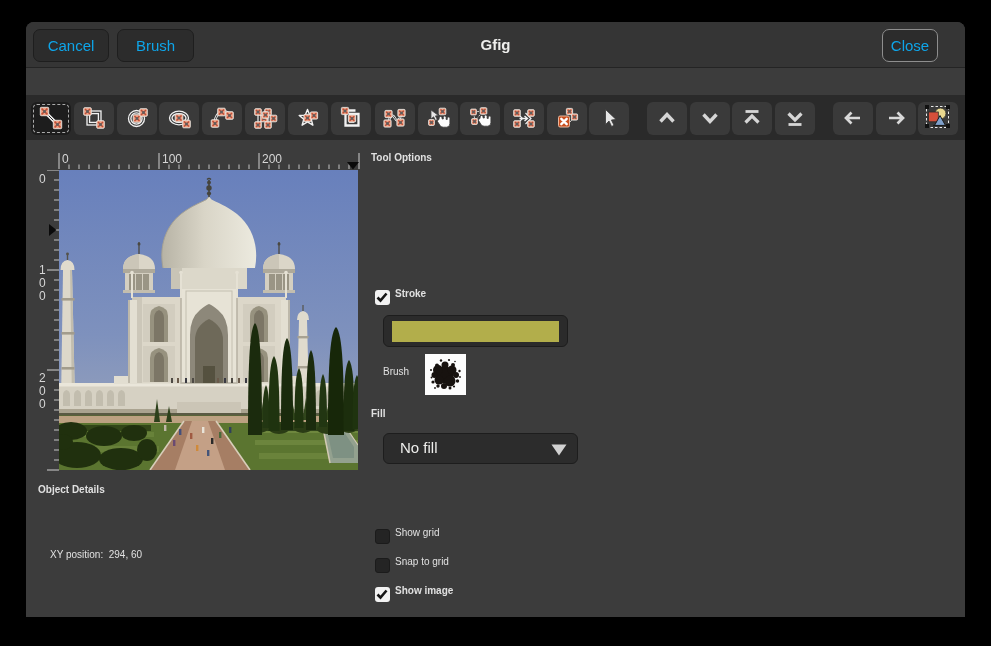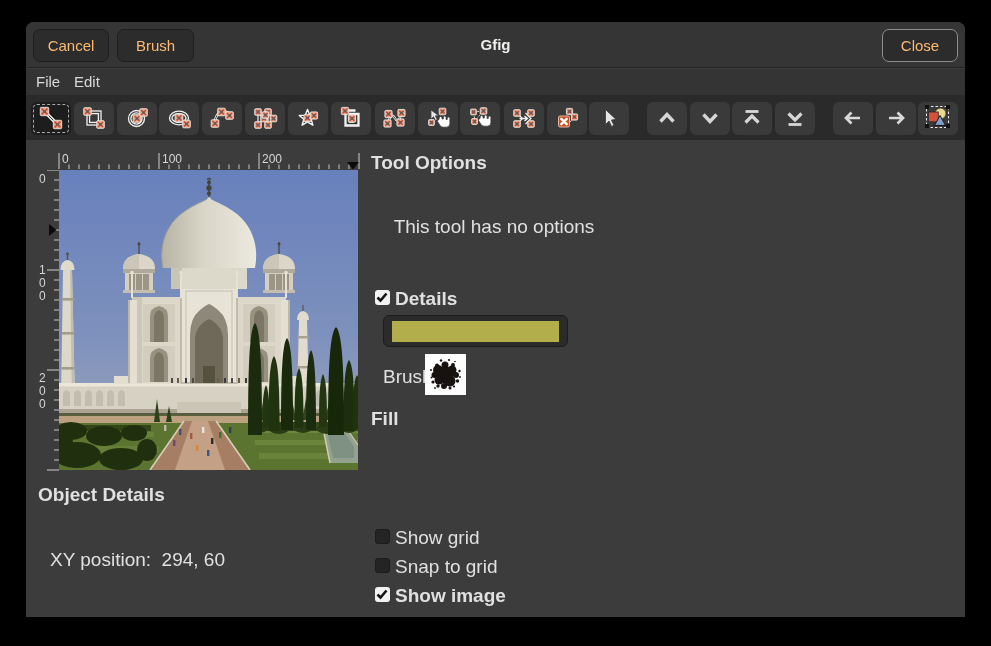--- a/index.html
+++ b/index.html
@@ -3,55 +3,51 @@
 <meta charset="utf-8">
 <style>
 * { margin:0; padding:0; box-sizing:border-box; }
 html,body { width:991px; height:646px; background:#000; overflow:hidden;
   font-family:"Liberation Sans", sans-serif; }
 #win { position:absolute; left:26px; top:22px; width:939px; height:595px;
   background:#3c3c3c; border-radius:8px 8px 0 0; }
 #titlebar { position:absolute; left:0; top:0; width:939px; height:46px;
   background:#353535; border-bottom:1px solid #242424; border-radius:8px 8px 0 0; }
 .tbtn { position:absolute; top:7px; height:33px; background:#2c2c2c;
-  border:1px solid #1e1e1e; border-radius:7px; color:#fdba74; font-size:15px;
+  border:1px solid #1e1e1e; border-radius:7px; color:#0ea5e9; font-size:15px;
   text-align:center; line-height:31px; }
 #btn-cancel { left:7px; width:76px; }
 #btn-help { left:91px; width:77px; }
-#btn-close { left:856px; width:76px; border:1px solid #8e8e8e; }
+#btn-close { left:856px; width:56px; border:1px solid #8e8e8e; }
 #title { position:absolute; left:0; top:0; width:939px; height:46px; text-align:center;
   line-height:46px; font-weight:bold; font-size:15px; color:#eeeeec; }
 #menubar { position:absolute; left:0; top:47px; width:939px; height:26px; background:#343434; }
 .mitem { position:absolute; top:0; height:26px; line-height:26px; font-size:15px; color:#d9d9d9; }
 #toolbar { position:absolute; left:0; top:73px; width:939px; height:45px; background:#2a2a2a; }
 .tool { position:absolute; top:7px; width:40px; height:33px; background:#3a3a3a;
   border-radius:6px; }
 .tool svg { position:absolute; left:7px; top:3px; }
 #tool-line { background:#1d1d1d; outline:1px dashed #aaa; outline-offset:-3px; }
 #content { position:absolute; left:0; top:0; width:939px; height:595px; }
 #photo { position:absolute; left:33px; top:148px; width:299px; height:300px; }
-.lbl { position:absolute; color:#e0e0e0; font-size:19px; }
+.lbl { position:absolute; color:#e0e0e0; font-size:10px; }
 .bold { font-weight:bold; }
 .cb { position:absolute; width:15px; height:15px; border-radius:3px; }
 .cb.off { background:#242424; border:1px solid #1b1b1b; }
 .cb.on { background:#f2f2f2; }
 .cb.on svg { position:absolute; left:1px; top:2px; }
 </style>
 </head>
 <body>
 <div id="win">
   <div id="titlebar">
     <div id="title">Gfig</div>
     <div class="tbtn" id="btn-cancel">Cancel</div>
     <div class="tbtn" id="btn-help">Brush</div>
     <div class="tbtn" id="btn-close">Close</div>
-  </div>
-  <div id="menubar">
-    <div class="mitem" style="left:10px;">File</div>
-    <div class="mitem" style="left:48px;">Edit</div>
   </div>
   <div id="toolbar">
     <div class="tool" id="tool-line" style="left:5px;">
         <svg width="26" height="26" viewBox="0 0 26 26">
           <path d="M6.5 6.5L19.5 19.5" stroke="#f2f2f2" stroke-width="3.2" fill="none"></path>
           <path d="M6.5 6.5L19.5 19.5" stroke="#2a2a2a" stroke-width="1.0" fill="none"></path>
           <rect x="2.3" y="2.3" width="8.4" height="8.4" rx="1" fill="#f0a184" stroke="#e8e4e0" stroke-width="0.9"></rect>
           <path d="M3.6 3.6L9.4 9.4M9.4 3.6L3.6 9.4" stroke="#bd4f38" stroke-width="1.5" fill="none"></path>
           <rect x="5.2" y="5.2" width="2.6" height="2.6" fill="#5f5f5f"></rect>
           <rect x="15.3" y="15.3" width="8.4" height="8.4" rx="1" fill="#f0a184" stroke="#e8e4e0" stroke-width="0.9"></rect>
@@ -537,27 +533,26 @@
           <rect x="137" y="275" width="2.4" height="6" fill="#d08a3a"></rect>
           <rect x="114" y="270" width="2.4" height="6" fill="#6a4a72"></rect>
           <rect x="160" y="262" width="2.4" height="6" fill="#4a6a3a"></rect>
           <rect x="105" y="255" width="2.4" height="6" fill="#c0b8a8"></rect>
           <rect x="170" y="257" width="2.4" height="6" fill="#30405a"></rect>
           <rect x="148" y="280" width="2.4" height="6" fill="#44557a"></rect>
         </svg></div>
     <div class="lbl bold" style="left:12px;top:462px;">Object Details</div>
     <div class="lbl" style="left:24px;top:527px;">XY position:&nbsp; 294, 60</div>
     <div class="lbl bold" style="left:345px;top:130px;">Tool Options</div>
-    <div class="lbl" style="left:345px;top:194px;width:246px;text-align:center;">This tool has no options</div>
     <div class="cb on" style="left:349px;top:268px;">
         <svg width="12" height="11" viewBox="0 0 12 11">
           <path d="M1.5 5.5L4.5 8.5L10.5 1.5" stroke="#151515" stroke-width="2.6" fill="none"></path>
         </svg>
       </div>
-    <div class="lbl bold" style="left:369px;top:266px;">Details</div>
+    <div class="lbl bold" style="left:369px;top:266px;">Stroke</div>
     <div style="position:absolute;left:357px;top:293px;width:185px;height:32px;background:#2b2b2b;border:1px solid #1d1d1d;border-radius:6px;">
         <div style="position:absolute;left:8px;top:5px;width:167px;height:21px;background:#b2ae4b;"></div>
       </div>
     <div class="lbl" style="left:357px;top:344px;">Brush</div>
     <div style="position:absolute;left:399px;top:332px;width:41px;height:41px;background:#fdfdfd;">
         <svg width="41" height="41" viewBox="0 0 41 41" style="position:absolute;left:0;top:0;">
           <g fill="#17120f">
             <circle cx="20" cy="21" r="8.5"></circle>
             <circle cx="13" cy="16" r="5"></circle>
             <circle cx="27" cy="16" r="4.5"></circle>
@@ -579,20 +574,26 @@
             <circle cx="6" cy="16" r="1"></circle>
             <circle cx="35" cy="23" r="0.9"></circle>
             <circle cx="10" cy="34" r="0.9"></circle>
             <circle cx="29" cy="32.5" r="1.1"></circle>
             <circle cx="6.5" cy="23.5" r="0.9"></circle>
             <circle cx="30" cy="7.5" r="0.8"></circle>
           </g>
         </svg>
       </div>
     <div class="lbl bold" style="left:345px;top:386px;">Fill</div>
+    <div style="position:absolute;left:357px;top:411px;width:195px;height:31px;background:#2c2c2c;border:1px solid #1d1d1d;border-radius:6px;color:#eeeeec;font-size:15px;">
+        <span style="position:absolute;left:16px;top:5px;">No fill</span>
+        <svg width="16" height="12" viewBox="0 0 16 12" style="position:absolute;right:10px;top:10px;">
+          <path d="M0.5 0.5H15.5L8 11.5Z" fill="#d2d2d2"></path>
+        </svg>
+      </div>
     <div class="cb off" style="left:349px;top:507px;"></div>
     <div class="lbl" style="left:369px;top:505px;">Show grid</div>
     <div class="cb off" style="left:349px;top:536px;"></div>
     <div class="lbl" style="left:369px;top:534px;">Snap to grid</div>
     <div class="cb on" style="left:349px;top:565px;">
         <svg width="12" height="11" viewBox="0 0 12 11">
           <path d="M1.5 5.5L4.5 8.5L10.5 1.5" stroke="#151515" stroke-width="2.6" fill="none"></path>
         </svg>
       </div>
     <div class="lbl bold" style="left:369px;top:563px;">Show image</div>

